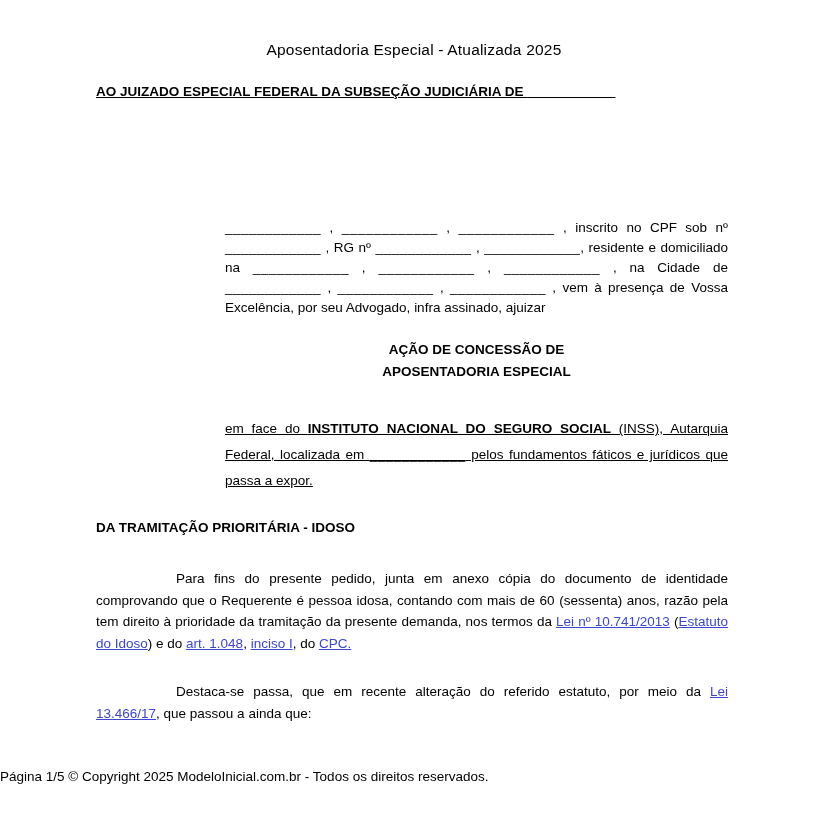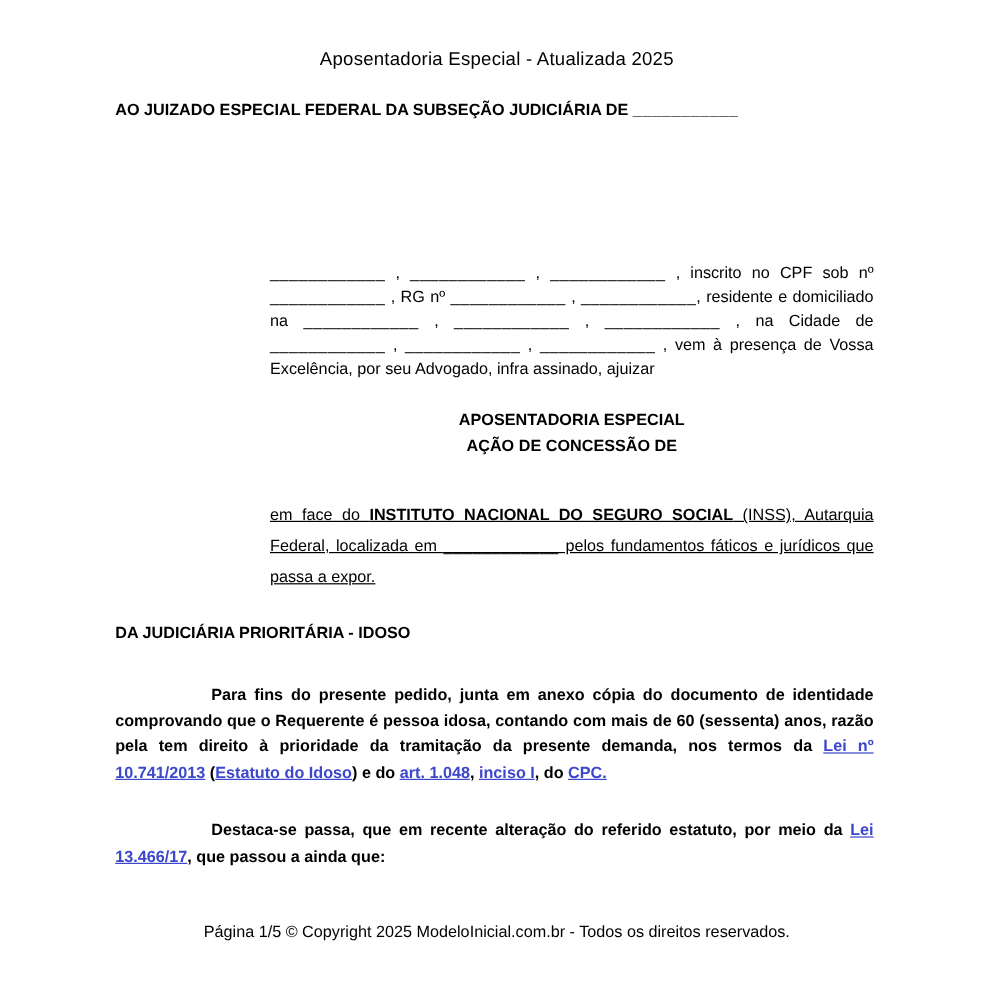--- a/index.html
+++ b/index.html
@@ -20,20 +20,21 @@
   .doc-title {
     padding-top: 41px;
     text-align: center;
     font-size: 15.5px;
     letter-spacing: 0.2px;
   }
   .addressee {
     margin: 25px 100px 0 96px;
     font-weight: bold;
     text-align: justify;
+    text-decoration: underline;
   }
   .qualification {
     margin: 119px 100px 0 225px;
     text-align: justify;
     line-height: 20px;
   }
   .action-heading {
     margin: 21px 100px 0 225px;
     text-align: center;
     font-weight: bold;
@@ -47,31 +48,30 @@
   }
   .section-heading {
     margin: 26px 100px 0 96px;
     font-weight: bold;
   }
   .body-para {
     margin: 33px 100px 0 96px;
     text-align: justify;
     text-indent: 80px;
     line-height: 21.5px;
-    font-weight: bold;
   }
   .body-para.second {
     margin-top: 27px;
   }
   .page-footer {
     position: absolute;
     left: 0;
     right: 0;
     bottom: 44px;
-    text-align: center;
+    text-align: left;
     font-size: 13.5px;
   }
   .b { font-weight: bold; }
   .lnk {
     color: #3c47cc;
     text-decoration: underline;
     cursor: pointer;
   }
   .blank {
     letter-spacing: 0.5px;
@@ -83,27 +83,27 @@
 
 <div class="page">
 
   <div class="doc-title">Aposentadoria Especial - Atualizada 2025</div>
 
   <div class="addressee"><span class="b">AO JUIZADO ESPECIAL FEDERAL DA SUBSEÇÃO JUDICIÁRIA DE  </span><span class="blank">___________</span></div>
 
   <div class="qualification"><span class="blank">____________</span><span> , </span><span class="blank">____________</span><span> , </span><span class="blank">____________</span><span> , inscrito no CPF sob nº </span><span class="blank">____________</span><span> , RG nº </span><span class="blank">____________</span><span> , </span><span class="blank">____________</span><span>, residente e domiciliado na </span><span class="blank">____________</span><span> , </span><span class="blank">____________</span><span> , </span><span class="blank">____________</span><span>  , na Cidade de </span><span class="blank">____________</span><span> , </span><span class="blank">____________</span><span> , </span><span class="blank">____________</span><span> , vem à presença de Vossa Excelência, por seu Advogado, infra assinado, ajuizar</span></div>
 
   <div class="action-heading">
+    <div>AÇÃO DE CONCESSÃO DE</div>
     <div>APOSENTADORIA ESPECIAL</div>
-    <div>AÇÃO DE CONCESSÃO DE</div>
   </div>
 
   <div class="em-face"><span>em face do </span><span class="b">INSTITUTO NACIONAL DO SEGURO SOCIAL</span><span> (INSS), Autarquia Federal, localizada em </span><span class="blank">____________</span><span>  pelos fundamentos fáticos e jurídicos que passa a expor.</span></div>
 
-  <div class="section-heading">DA JUDICIÁRIA PRIORITÁRIA - IDOSO</div>
+  <div class="section-heading">DA TRAMITAÇÃO PRIORITÁRIA - IDOSO</div>
 
   <div class="body-para"><span>Para fins do presente pedido, junta em anexo cópia do documento de identidade comprovando que o Requerente é pessoa idosa, contando com mais de 60 (sessenta) anos, razão pela tem direito à prioridade da tramitação da presente demanda, nos termos da </span><a class="lnk">Lei nº 10.741/2013</a><span> (</span><a class="lnk">Estatuto do Idoso</a><span>) e do </span><a class="lnk">art. 1.048</a><span>, </span><a class="lnk">inciso I</a><span>, do </span><a class="lnk">CPC.</a></div>
 
   <div class="body-para second"><span>Destaca-se passa, que em recente alteração do referido estatuto, por meio da </span><a class="lnk">Lei 13.466/17</a><span>, que passou a ainda que:</span></div>
 
   <div class="page-footer">Página 1/5 © Copyright 2025 ModeloInicial.com.br - Todos os direitos reservados.</div>
 
 </div>
 
 </body></html>

